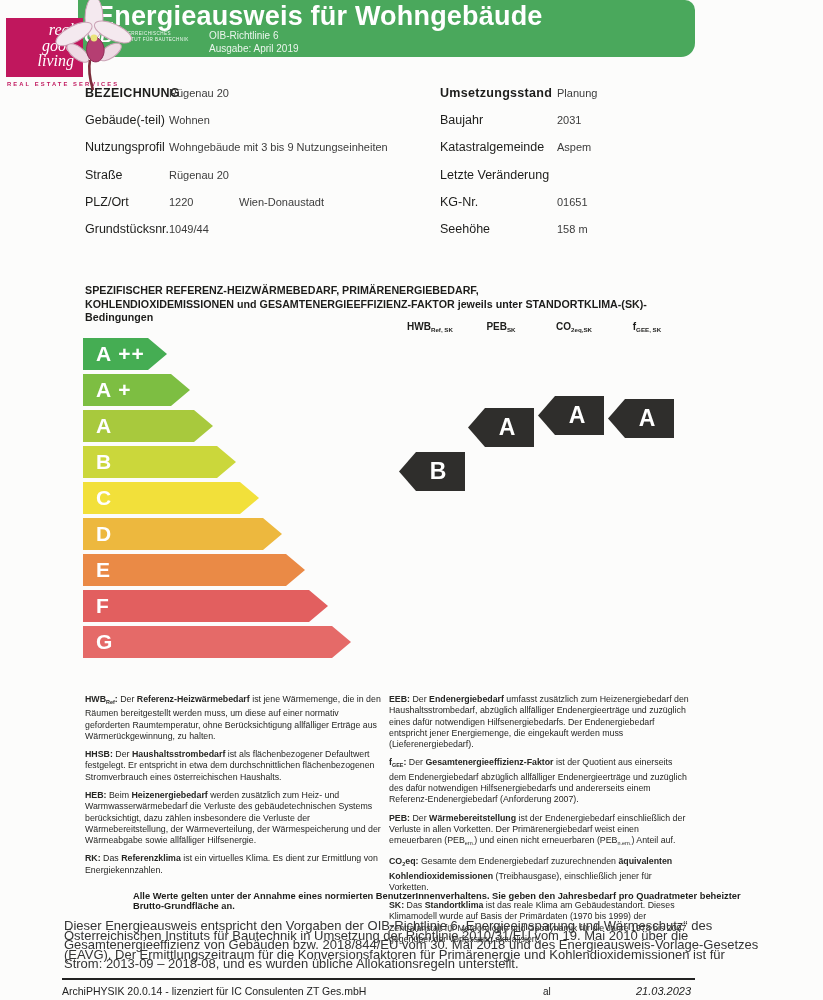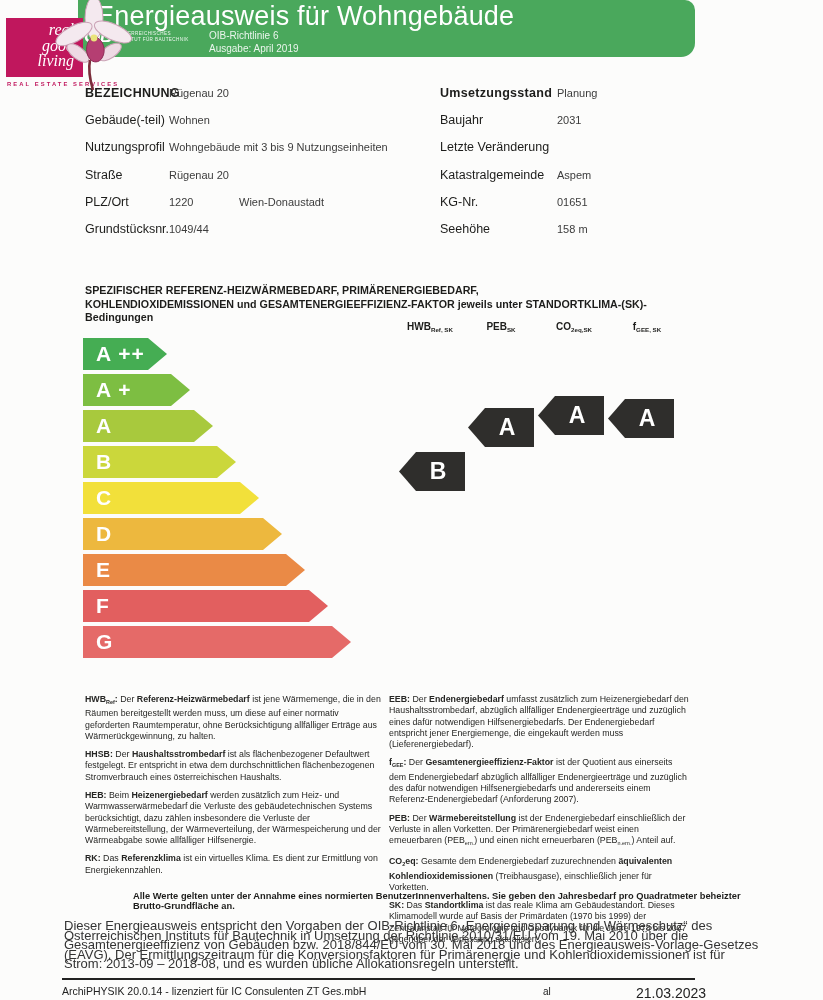--- a/index.html
+++ b/index.html
@@ -2,21 +2,21 @@
 <html lang="de"><head>
 <meta charset="utf-8">
 <style>
   html,body{margin:0;padding:0;background:#e8e8e8;}
   .page{position:relative;width:823px;height:1000px;background:#fcfcfb;overflow:hidden;
         font-family:"Liberation Sans",sans-serif;color:#1d1d1b;}
   
   .banner{position:absolute;left:78px;top:0;width:617px;height:57px;
           border-radius:0 10px 14px 14px;z-index:1;}
   .doc-title{position:absolute;left:96px;top:1px;z-index:2;color:#fff;
-             font-size:27px;font-weight:400;letter-spacing:.2px;white-space:nowrap;}
+             font-size:27px;font-weight:700;letter-spacing:.2px;white-space:nowrap;}
   .oib{position:absolute;left:84px;top:28px;z-index:2;color:#fff;display:flex;align-items:flex-start;}
   .oib-mark{font-size:17px;font-weight:bold;font-style:italic;line-height:17px;letter-spacing:-1px;}
   .oib-inst{margin-left:6px;margin-top:3px;font-size:4.6px;line-height:5.6px;letter-spacing:.4px;opacity:.9;}
   .richtlinie{position:absolute;left:209px;top:29px;z-index:2;color:#eaf5ec;
               font-size:10px;line-height:13px;}
   
   .logo-box{position:absolute;left:6px;top:18px;width:77px;height:59px;z-index:3;
             color:#fff;font-family:"Liberation Serif",serif;font-style:italic;
             text-align:right;padding:4px 9px 0 0;box-sizing:border-box;
             font-size:16px;line-height:15.5px;}
@@ -51,21 +51,21 @@
   .gloss{position:absolute;top:694px;font-size:8.8px;line-height:11.3px;color:#262624;}
   .gloss.gl{left:85px;width:301px;}
   .gloss.gr{left:389px;width:301px;}
   .gloss p{margin:0 0 7px 0;text-align:left;}
   .note{position:absolute;left:85px;top:891px;width:620px;font-size:9.3px;font-weight:bold;padding-left:48px;}
   
   .legal{position:absolute;left:64px;top:921px;width:700px;font-size:13px;line-height:9.6px;color:#333;}
   .rule{position:absolute;left:62px;top:978px;width:633px;height:2px;background:#222;}
   .app-line{position:absolute;left:62px;top:985px;font-size:10.5px;color:#222;}
   .initials{position:absolute;left:543px;top:986px;font-size:10px;color:#222;}
-  .date{position:absolute;left:636px;top:985px;font-size:14px;color:#222;}
+  .date{position:absolute;left:636px;top:985px;font-size:11px;color:#222;font-style:italic;}
 </style>
 </head>
 <body>
 
 <div class="page">
 
   <div class="banner" style="background-color: rgb(74, 168, 92);"></div>
   <div class="doc-title">Energieausweis für Wohngebäude</div>
   <div class="oib">
     <span class="oib-mark">OiB</span>
@@ -102,22 +102,22 @@
     <div class="frow b"><span class="lab">BEZEICHNUNG</span><span class="val">Rügenau 20</span></div>
     <div class="frow"><span class="lab">Gebäude(-teil)</span><span class="val">Wohnen</span></div>
     <div class="frow"><span class="lab">Nutzungsprofil</span><span class="val">Wohngebäude mit 3 bis 9 Nutzungseinheiten</span></div>
     <div class="frow"><span class="lab">Straße</span><span class="val">Rügenau 20</span></div>
     <div class="frow"><span class="lab">PLZ/Ort</span><span class="val w70">1220</span><span class="val">Wien-Donaustadt</span></div>
     <div class="frow"><span class="lab">Grundstücksnr.</span><span class="val">1049/44</span></div>
   </div>
   <div class="form-col right">
     <div class="frow b"><span class="lab">Umsetzungsstand</span><span class="val">Planung</span></div>
     <div class="frow"><span class="lab">Baujahr</span><span class="val">2031</span></div>
+    <div class="frow"><span class="lab">Katastralgemeinde</span><span class="val">Aspem</span></div>
     <div class="frow"><span class="lab">Letzte Veränderung</span><span class="val"></span></div>
-    <div class="frow"><span class="lab">Katastralgemeinde</span><span class="val">Aspem</span></div>
     <div class="frow"><span class="lab">KG-Nr.</span><span class="val">01651</span></div>
     <div class="frow"><span class="lab">Seehöhe</span><span class="val">158 m</span></div>
   </div>
 
   <div class="section-title">
     <span>SPEZIFISCHER REFERENZ-HEIZWÄRMEBEDARF, PRIMÄRENERGIEBEDARF,</span><br>
     <span>KOHLENDIOXIDEMISSIONEN und GESAMTENERGIEEFFIZIENZ-FAKTOR jeweils unter STANDORTKLIMA-(SK)-Bedingungen</span>
   </div>
 
   <div class="col-head" style="left:385px;">HWB<sub>Ref, SK</sub></div>

